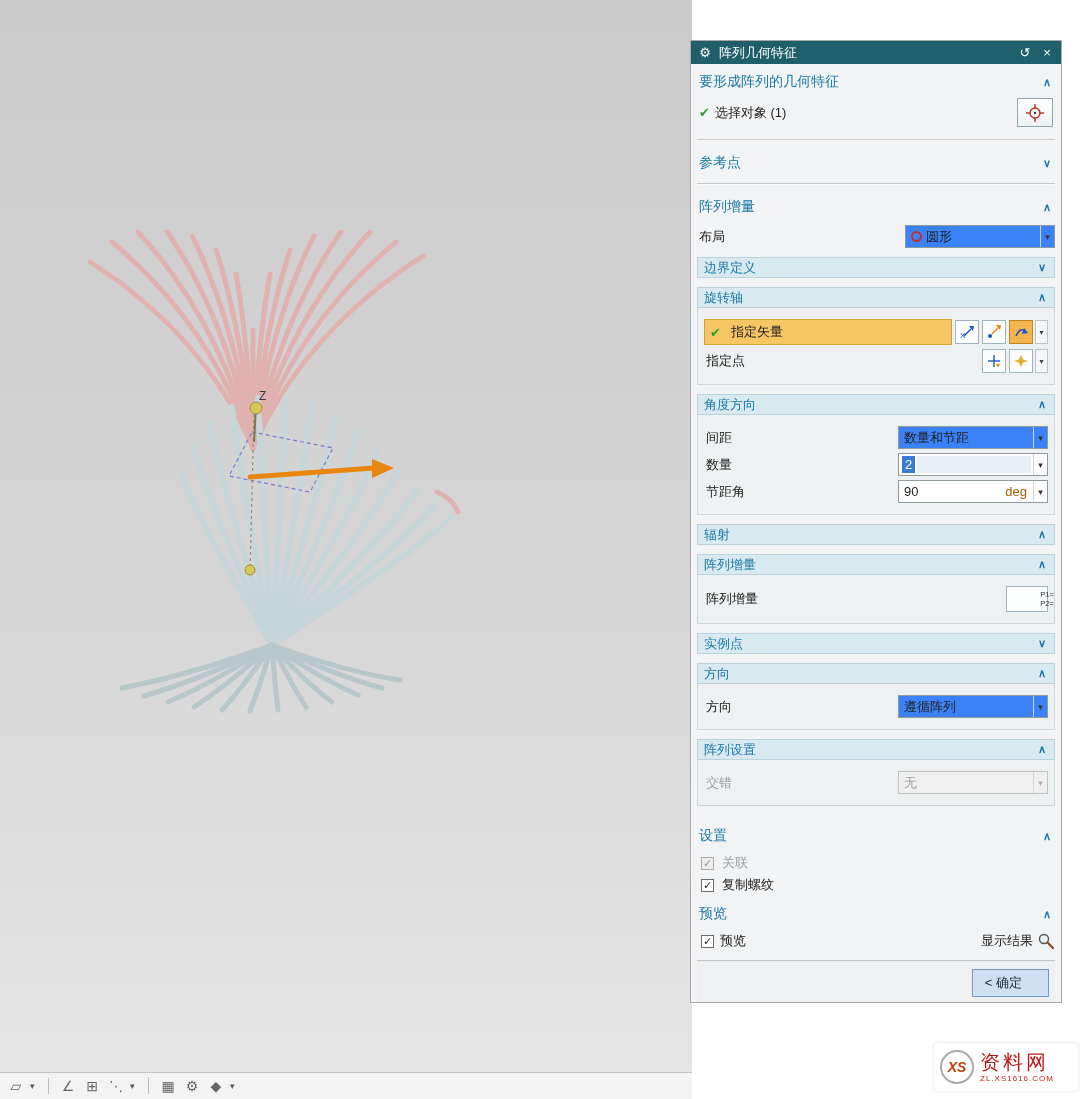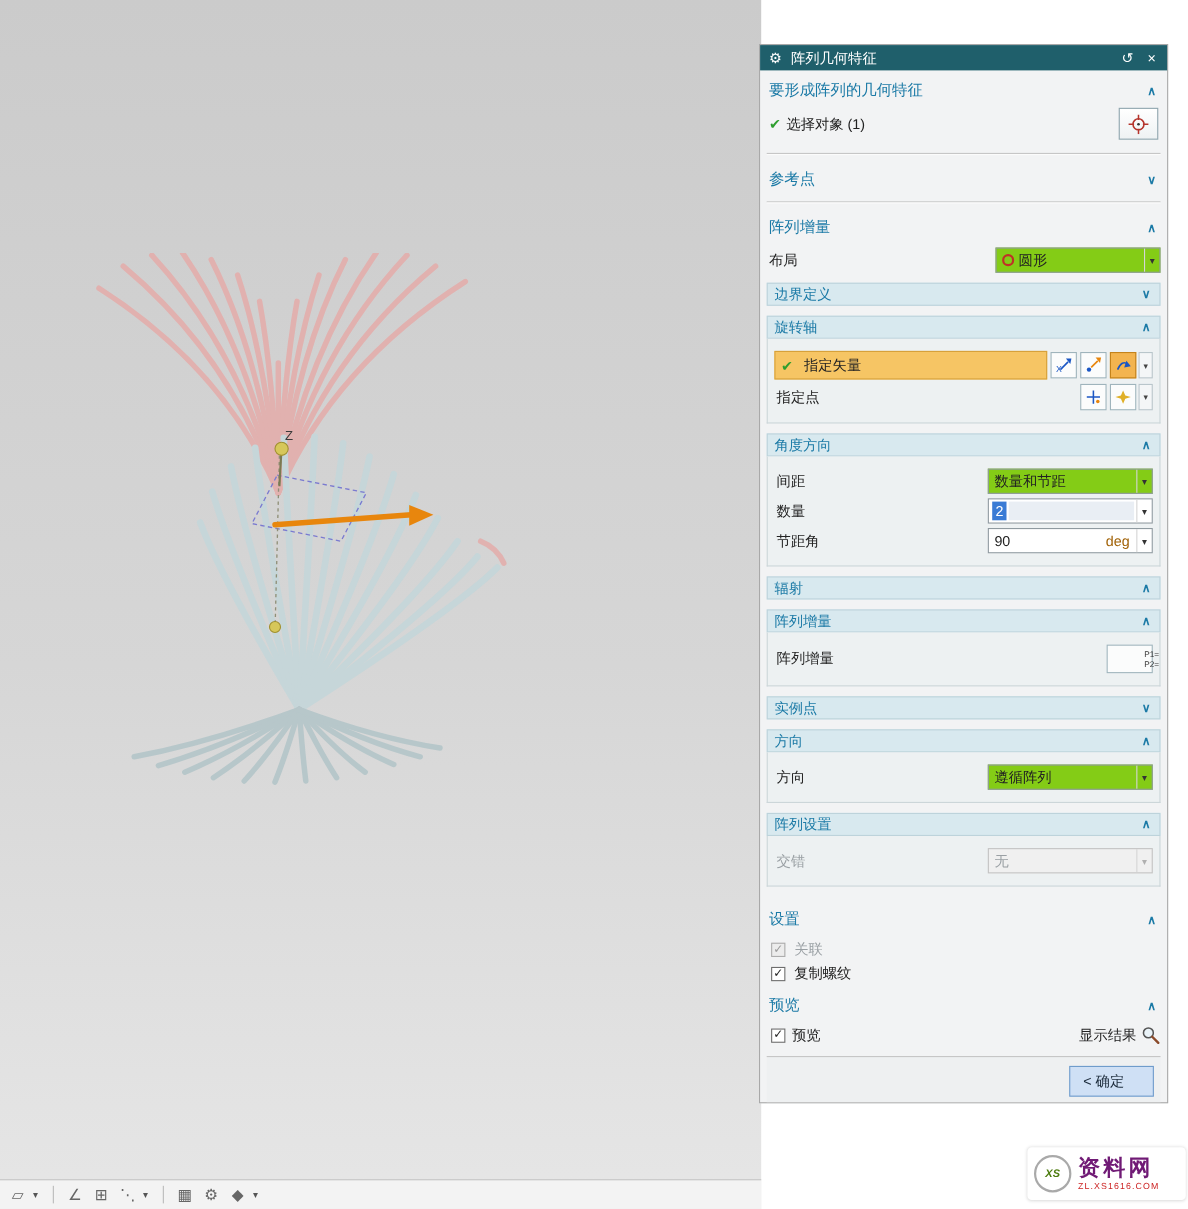--- a/index.html
+++ b/index.html
@@ -57,21 +57,21 @@
     display:flex; align-items:center; justify-content:center;
   }
   .subgroup { margin-top:9px; }
   .subbar {
     height:21px; background:#d8e9ef; border:1px solid #bdd3db;
     color:#1b7aa6; display:flex; align-items:center; justify-content:space-between;
     padding:0 6px; font-size:13px;
   }
   .subbody { border:1px solid #ccd6d9; border-top:none; background:#edf1f2; padding:7px 6px; }
   .combo {
-    width:150px; height:23px; background:#84cc16; border:1px solid #8f9aa0;
+    width:150px; height:23px; background:#3b82f6; border:1px solid #8f9aa0;
     display:flex; align-items:center; padding-left:5px; gap:4px;
   }
   .combo .val { flex:1; white-space:nowrap; overflow:hidden; }
   .combo .arrow { width:14px; text-align:center; font-size:9px; color:#333; border-left:1px solid #d5d5d5; align-self:stretch; display:flex; align-items:center; justify-content:center; }
   .combo.disabled { background:#f0f0f0; border-color:#c3c3c3; color:#9aa0a4; }
   .combo.disabled .arrow { color:#b0b0b0; }
   .circle-icon { width:11px; height:11px; border:2px solid #c03028; border-radius:50%; flex:none; }
   .vector-field {
     flex:1; height:26px; background:#f6c564; border:1px solid #d7a13a;
     display:flex; align-items:center; padding:0 5px; gap:5px;
@@ -103,23 +103,23 @@
     display:inline-block; padding:4px 26px 4px 12px;
     background:#cfe0f5; border:1px solid #6f9ccb; color:#1b2a3a; font-size:13px;
   }
   .show-result { margin-left:auto; display:flex; align-items:center; gap:4px; }
   
   .watermark {
     position:absolute; right:2px; bottom:8px; width:144px; height:48px;
     background:#fff; border-radius:4px; display:flex; align-items:center;
     padding:4px 6px; gap:6px; z-index:20; box-shadow:0 0 3px rgba(0,0,0,.15);
   }
-  .wm-logo { width:34px; height:34px; border:2px solid #a9a9a9; border-radius:50%; display:flex; align-items:center; justify-content:center; color:#4d7c0f; font-style:italic; font-weight:bold; font-size:10px; flex:none; }
+  .wm-logo { width:34px; height:34px; border:2px solid #a9a9a9; border-radius:50%; display:flex; align-items:center; justify-content:center; color:#c2410c; font-style:italic; font-weight:bold; font-size:14px; flex:none; }
   .wm-col { display:flex; flex-direction:column; line-height:1.1; }
-  .wm-brand { color:#701a75; font-weight:bold; font-size:20px; letter-spacing:3px; }
+  .wm-brand { color:#b91c1c; font-weight:normal; font-size:20px; letter-spacing:3px; }
   .wm-url { color:#cc2222; font-size:8px; letter-spacing:1px; margin-top:2px; }
 </style>
 </head>
 <body>
 
 <div class="viewport">
   <svg class="model-svg" viewBox="0 0 420 500" xmlns="http://www.w3.org/2000/svg">
 
     <g stroke="#e2b0ae" stroke-width="5" fill="none" stroke-linecap="round" opacity="0.95">
       <path d="M193 218 Q144 105 30 32"></path>

